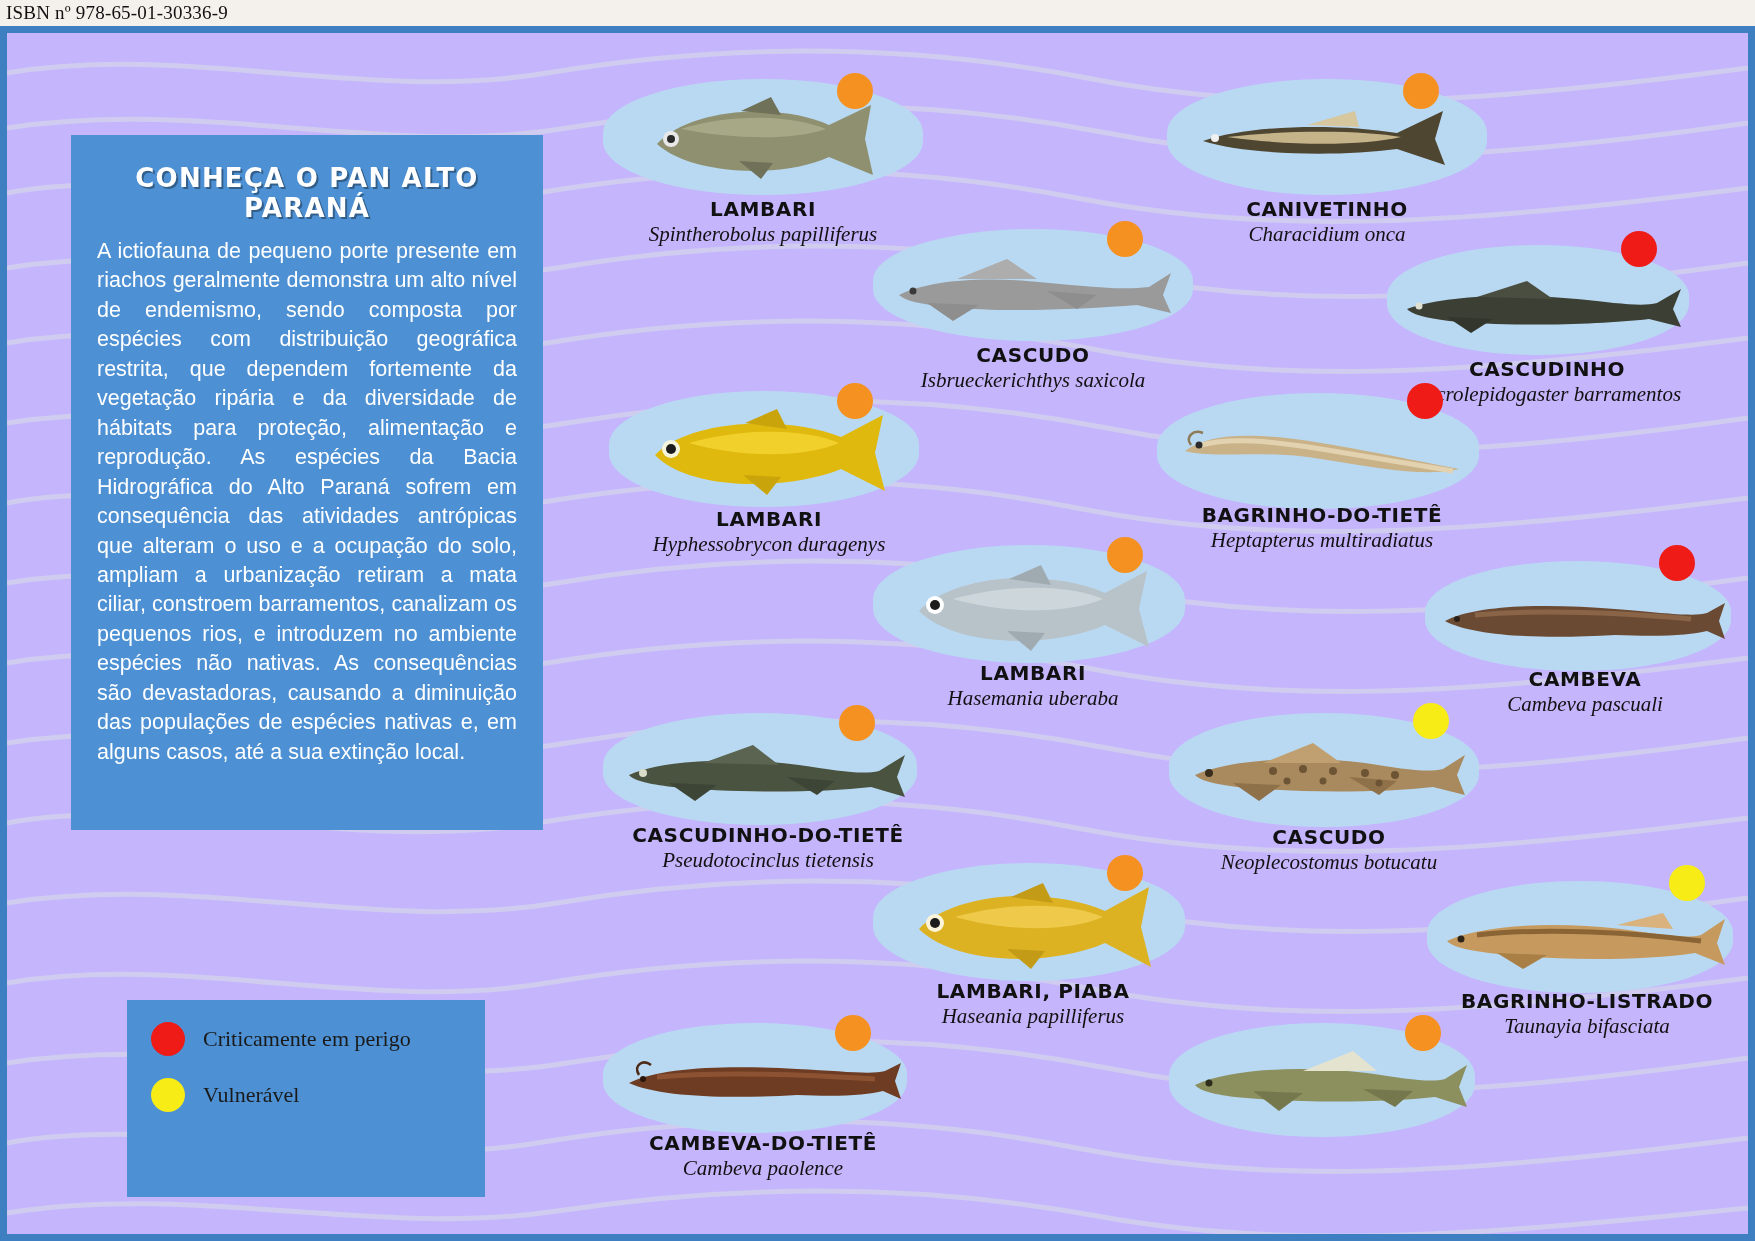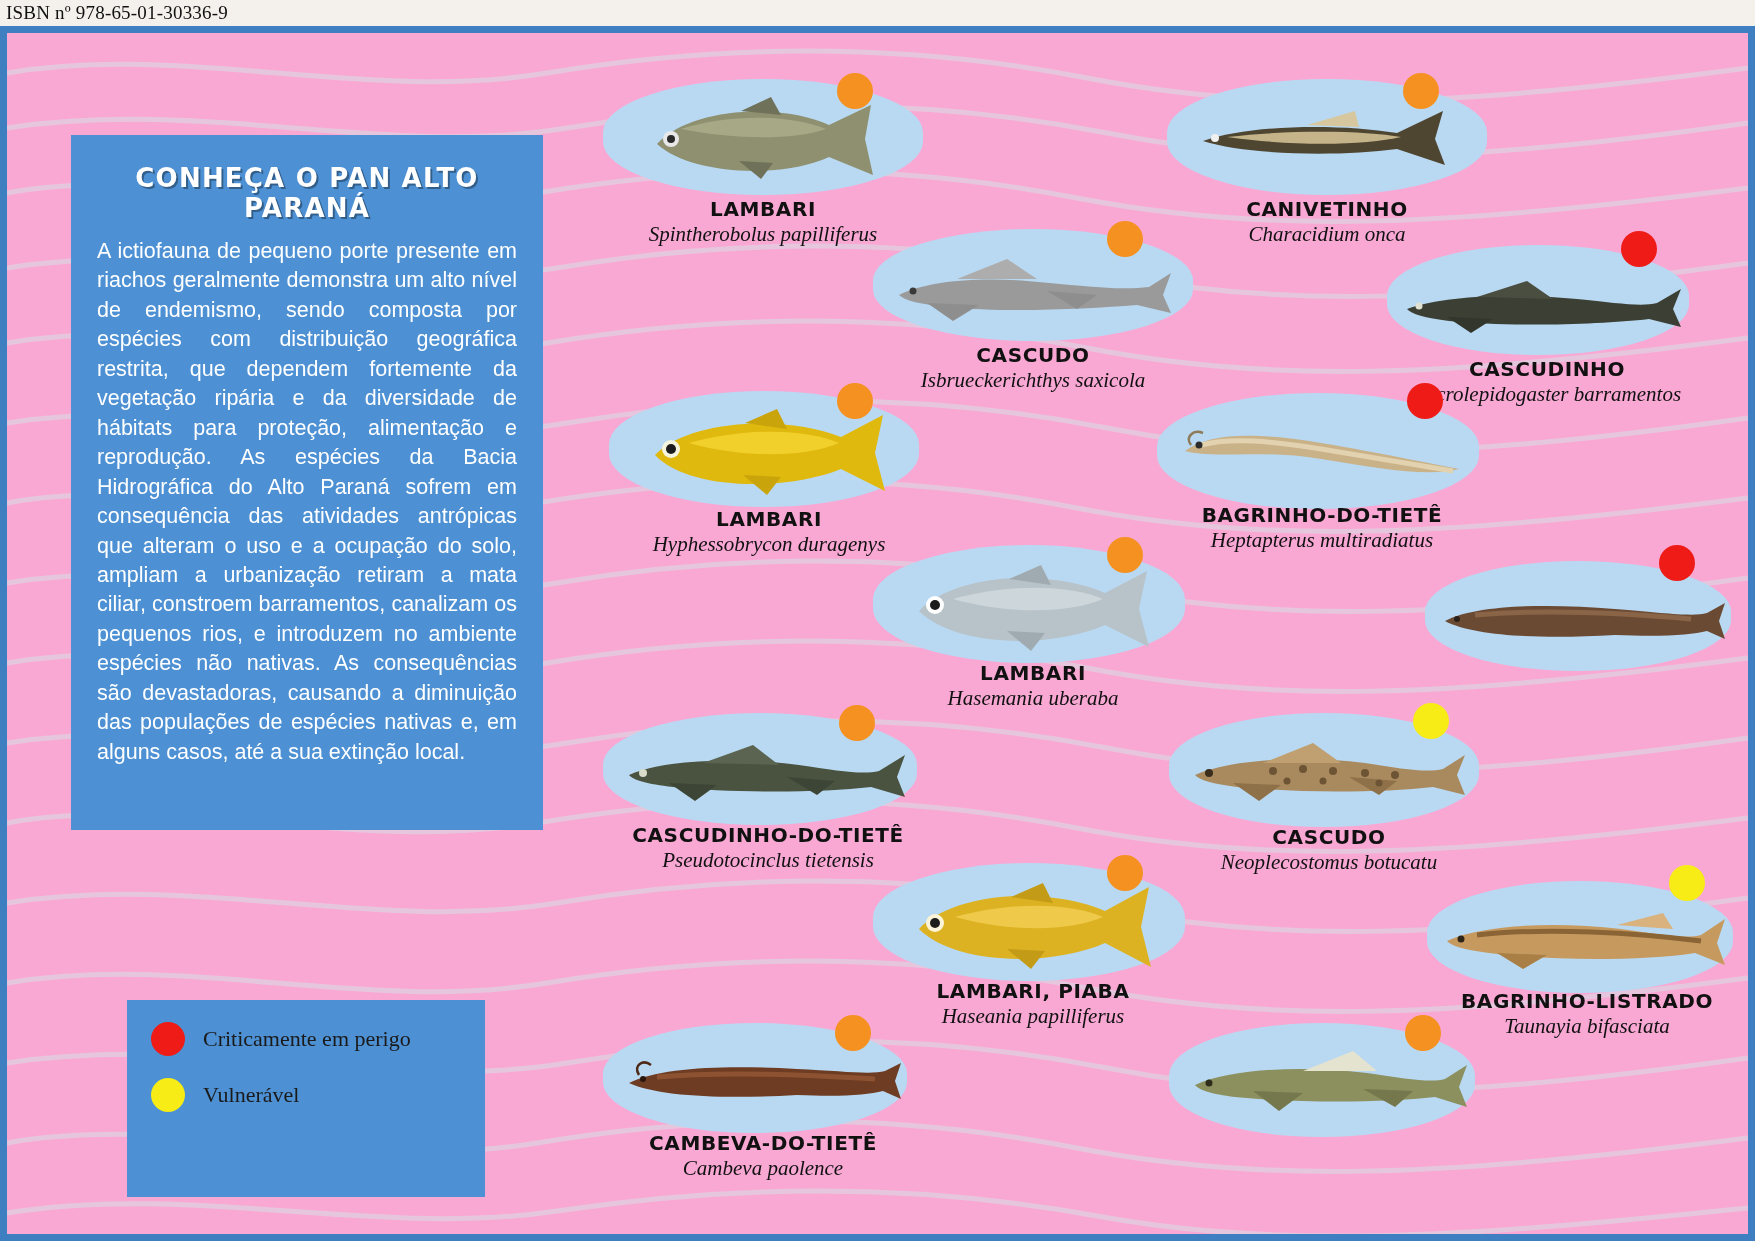--- a/index.html
+++ b/index.html
@@ -13,21 +13,21 @@
   #isbn{
     position:absolute;left:6px;top:2px;
     font-size:19px;color:#111;
     font-family:"Liberation Serif", serif;
     letter-spacing:.2px;
   }
   
   #poster{
     position:absolute;left:0;top:26px;
     width:1755px;height:1215px;
-    background:#f9a8d4;
+    background:#c4b5fd;
     border:7px solid #3d7fc1;
     box-sizing:border-box;
     overflow:hidden;
   }
   #waves{position:absolute;inset:0;opacity:.55;}
   
   #intro{
     position:absolute;left:64px;top:102px;
     width:472px;height:695px;
     background:#4d91d4;
@@ -250,20 +250,24 @@
     <div class="status" style="left:234px;top:-8px;background:#f59120;"></div>
   </div>
 
   <div class="card" style="left:1418px;top:528px;width:320px;height:160px;">
     <div class="blob" style="width:306px;height:110px;"></div>
     <svg class="fish" style="left:10px;top:30px;" width="292" height="60" viewBox="0 0 292 60">
       <path d="M10 30 C40 14, 110 12, 180 18 C230 22, 258 26, 272 22 L290 12 L284 30 L290 48 L272 40 C256 44, 228 46, 180 44 C110 48, 40 46, 10 30 Z" fill="#6b4a34"></path>
       <path d="M40 24 C110 18, 190 22, 256 28" fill="none" stroke="#8a6447" stroke-width="5"></path>
       <circle cx="22" cy="28" r="3" fill="#2a2018"></circle>
     </svg>
+    <div class="names" style="top:106px;">
+      <div class="common">CAMBEVA</div>
+      <div class="sci">Cambeva pascuali</div>
+    </div>
     <div class="status" style="left:234px;top:-16px;background:#ee1b16;"></div>
   </div>
 
   <div class="card" style="left:596px;top:680px;width:330px;height:160px;">
     <div class="blob" style="width:314px;height:112px;"></div>
     <svg class="fish" style="left:14px;top:20px;" width="292" height="80" viewBox="0 0 292 80">
       <path d="M12 42 C48 26, 120 24, 182 32 C222 38, 246 42, 262 38 L288 22 L280 44 L288 64 L254 54 C202 60, 116 60, 56 54 C30 51, 16 47, 12 42 Z" fill="#4a5340"></path>
       <path d="M86 30 L136 12 L162 32 Z" fill="#5a6450"></path>
       <path d="M52 50 L78 68 L100 52 Z" fill="#3d4536"></path>
       <path d="M170 44 L200 62 L218 48 Z" fill="#3d4536"></path>

